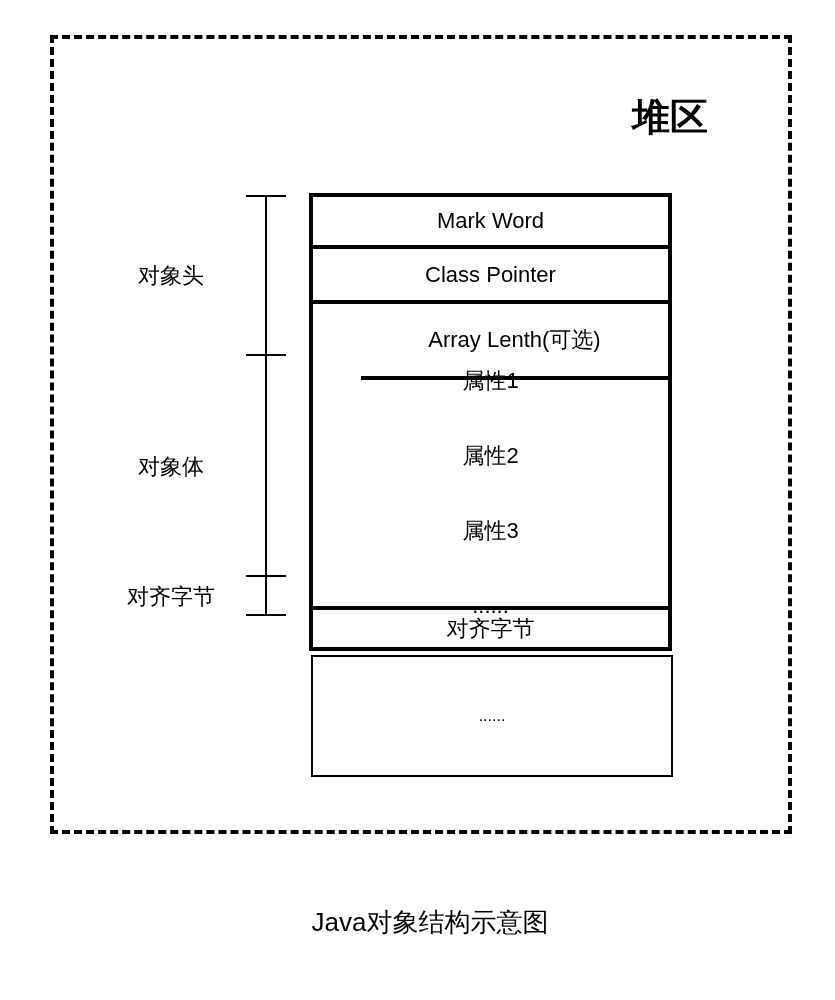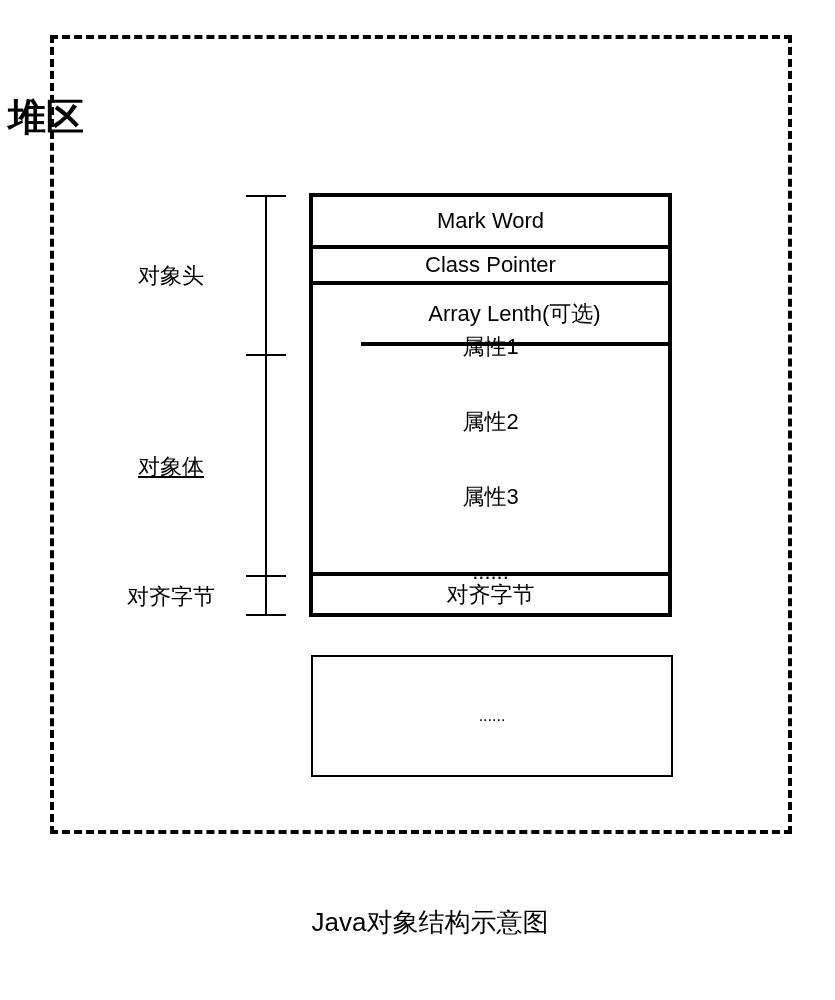--- a/index.html
+++ b/index.html
@@ -1,27 +1,27 @@
 <!DOCTYPE html>
 <html><head>
 <meta charset="utf-8">
 <style>
   html, body { margin:0; padding:0; background:#ffffff; }
   body { width:835px; height:1000px; position:relative; overflow:hidden;
          font-family:"Liberation Sans","DejaVu Sans",sans-serif; color:#000; }
   .abs { position:absolute; }
   .heap { left:50px; top:35px; width:742px; height:799px; box-sizing:border-box;
           border:4px dashed #000; }
-  .heap-title { left:8px; width:692px; top:92px; text-align:left; font-size:38px; font-weight:bold; }
+  .heap-title { left:16px; width:692px; top:92px; text-align:right; font-size:38px; font-weight:bold; }
   .stack { left:309px; top:193px; width:363px; box-sizing:border-box; border:4px solid #000; border-bottom:none; }
   .cell { box-sizing:border-box; border-bottom:4px solid #000; display:flex; align-items:center;
           justify-content:center; text-align:center; font-size:22px; }
   .c1 { height:52px; }
-  .c2 { height:36px; }
-  .c3 { height:61px;margin-left:48px; }
+  .c2 { height:55px; }
+  .c3 { height:76px;margin-left:48px; }
   .c4 { height:230px; flex-direction:column; line-height:31px;gap:44px; }
   .c5 { height:41px; }
   .more { left:311px; top:655px; width:362px; height:122px; box-sizing:border-box; border:2px solid #000;
           display:flex; align-items:center; justify-content:center; font-size:16px; }
   .vline { left:265px; width:2px; background:#000; }
   .hline { left:246px; width:40px; height:2px; background:#000; }
   .label { font-size:22px; text-align:center; width:160px; }
   .caption { left:0; width:860px; top:905px; text-align:center; font-size:26px; }
 </style>
 </head>
@@ -30,21 +30,21 @@
 <div class="abs heap"></div>
 <div class="abs heap-title">堆区</div>
 
 <div class="abs vline" style="top:195px;height:421px;"></div>
 <div class="abs hline" style="top:195px;"></div>
 <div class="abs hline" style="top:354px;"></div>
 <div class="abs hline" style="top:575px;"></div>
 <div class="abs hline" style="top:614px;"></div>
 
 <div class="abs label" style="left:91px;top:261px;text-align:center;">对象头</div>
-<div class="abs label" style="left:91px;top:452px;text-decoration:underline;">对象体</div>
+<div class="abs label" style="left:91px;top:452px;">对象体</div>
 <div class="abs label" style="left:91px;top:582px;">对齐字节</div>
 
 <div class="abs stack">
   <div class="cell c1">Mark Word</div>
   <div class="cell c2">Class Pointer</div>
   <div class="cell c3">Array Lenth(可选)</div>
   <div class="cell c4">
     <div>属性1</div>
     <div>属性2</div>
     <div>属性3</div>

